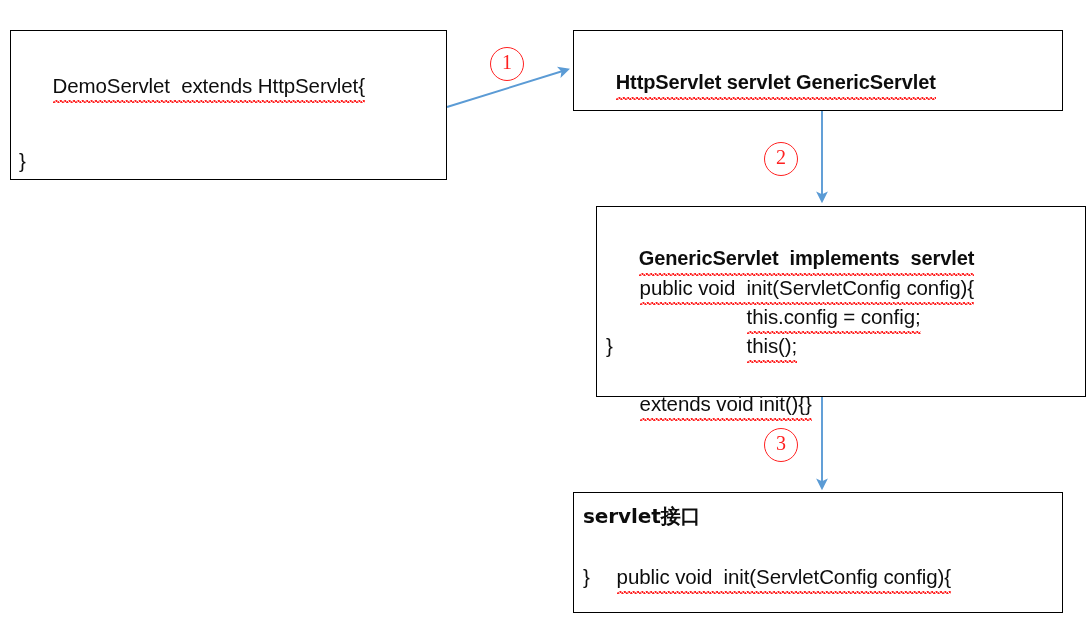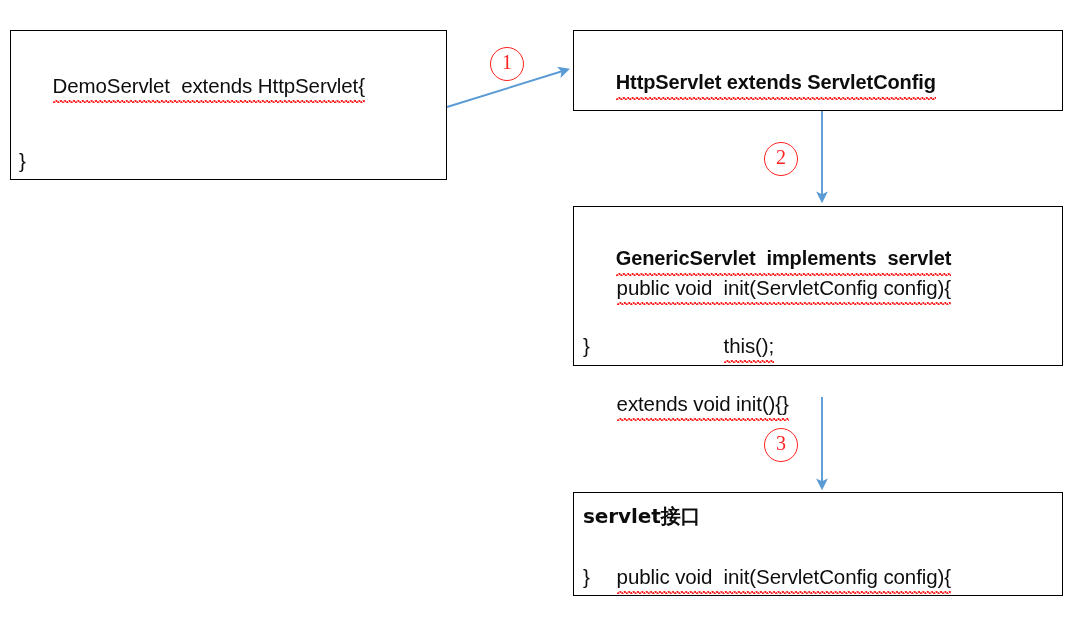--- a/index.html
+++ b/index.html
@@ -98,41 +98,44 @@
 
   <div class="box" style="left:10px; top:30px; width:437px; height:150px;text-align:right;">
     <div class="code-line" style="position:absolute; left:8px; top:11px;">
       <span class="sq">DemoServlet  extends HttpServlet{</span>
     </div>
     <div class="code-line" style="position:absolute; left:8px; top:115px;">}</div>
   </div>
 
   <div class="box" style="left:573px; top:30px; width:490px; height:81px;">
     <div class="code-line bold" style="position:absolute; left:9px; top:8px;">
-      <span class="sq">HttpServlet extends ServletConfig</span>
+      <span class="sq">HttpServlet servlet GenericServlet</span>
     </div>
   </div>
 
-  <div class="box" style="left:573px; top:206px; width:490px; height:160px;">
+  <div class="box" style="left:596px; top:206px; width:490px; height:191px;">
     <div class="code-line bold" style="position:absolute; left:9px; top:8px;">
       <span class="sq">GenericServlet  implements  servlet</span>
     </div>
     <div class="code-line" style="position:absolute; left:9px; top:37px;">
       <span class="sq">public void  init(ServletConfig config){</span>
+    </div>
+    <div class="code-line" style="position:absolute; left:116px; top:66px;">
+      <span class="sq">this.config = config;</span>
     </div>
     <div class="code-line" style="position:absolute; left:116px; top:95px;">
       <span class="sq">this();</span>
     </div>
     <div class="code-line" style="position:absolute; left:9px; top:124px;">}</div>
     <div class="code-line" style="position:absolute; left:9px; top:153px;">
       <span class="sq">extends void init(){}</span>
     </div>
   </div>
 
-  <div class="box" style="left:573px; top:492px; width:490px; height:104px;">
+  <div class="box" style="left:573px; top:492px; width:490px; height:121px;">
     <div class="code-line bold cjk" style="position:absolute; left:9px; top:9px;">servlet接口</div>
     <div class="code-line" style="position:absolute; left:9px; top:40px;">
       <span class="sq">public void  init(ServletConfig config){</span>
     </div>
     <div class="code-line" style="position:absolute; left:9px; top:69px;">}</div>
   </div>
 
   <div class="circ" style="left:490px; top:47px;">1</div>
   <div class="circ" style="left:764px; top:142px;">2</div>
   <div class="circ" style="left:764px; top:428px;">3</div>

